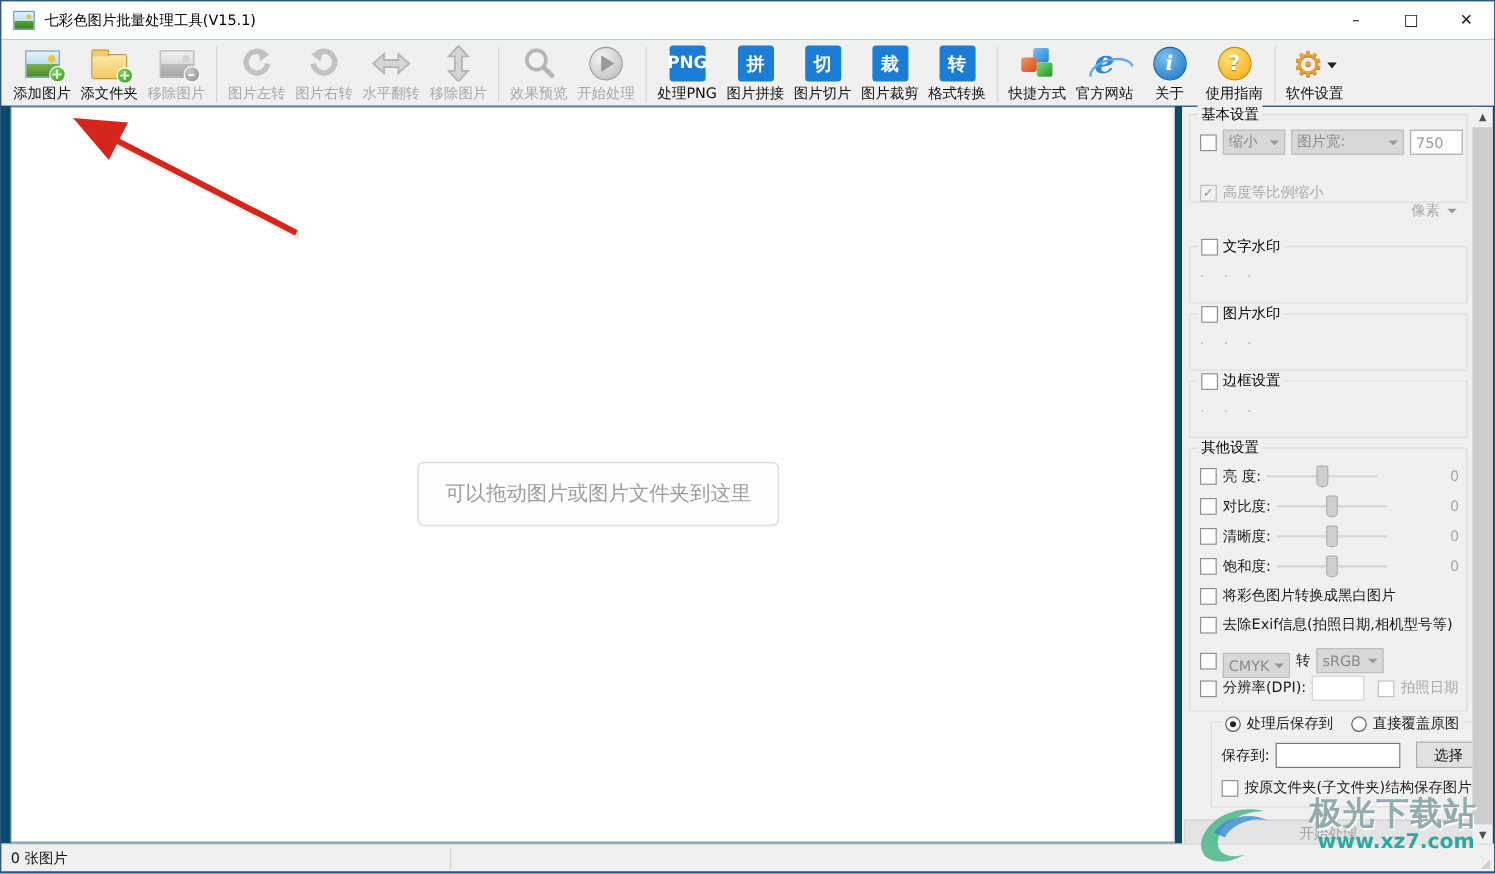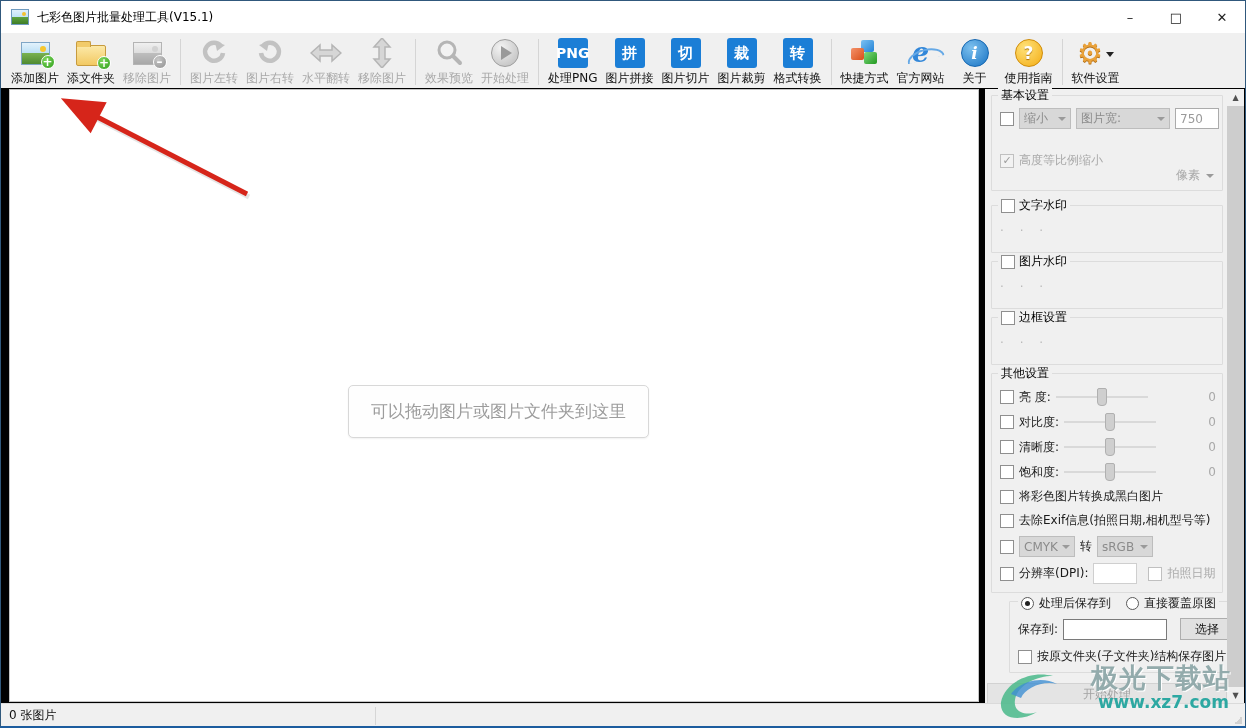--- a/index.html
+++ b/index.html
@@ -1,19 +1,19 @@
 <!DOCTYPE html>
 <html><head>
 <meta charset="utf-8">
 <style>
   * { margin:0; padding:0; box-sizing:border-box; }
   html,body { width:1246px; height:728px; }
   body { font-family:"DejaVu Sans","Liberation Sans",sans-serif; font-size:12px; color:#1a1a1a; }
 
-  .window { position:relative; width:1246px; height:728px; background:#000000;
+  .window { position:relative; width:1246px; height:728px; background:#0c4a6e;
             border:1px solid #30587c; border-bottom:2px solid #1c5c9e; overflow:hidden; }
 
   
   .titlebar { position:absolute; left:0; top:0; width:100%; height:32px; background:#ffffff;
               display:flex; align-items:center; }
   .app-icon { width:18px; height:16px; margin:0 8px 0 10px; border:1px solid #6f9bbf; position:relative;
               background:linear-gradient(180deg,#dff0fb 0%,#bfe2f6 52%,#5da23e 52%,#3f7d28 100%); }
   .app-icon::after { content:""; position:absolute; right:2px; top:2px; width:4px; height:4px;
               border-radius:50%; background:#f3c232; }
   .title-text { font-size:12px; color:#000; }
@@ -322,21 +322,21 @@
           <polygon points="0.5,0.5 9,4 0.5,7.5" fill="#d6251a"></polygon>
         </marker>
       </defs>
       <line x1="237" y1="104" x2="62" y2="14" stroke="#9b9b9b" opacity="0.25" stroke-width="5" transform="translate(2,3)"></line>
       <line x1="237" y1="104" x2="62" y2="14" stroke="#d6251a" stroke-width="5" marker-end="url(#ah)"></line>
     </svg>
   </div>
 
   <div class="sidebar">
 
-    <div class="gbox" style="top:6px; height:96px;">
+    <div class="gbox" style="top:6px; height:74px;">
       <div class="gbox-legend">基本设置</div>
       <div class="row" style="position:absolute; left:8px; top:12px;">
         <span class="cb"></span>
         <span class="dd" style="width:52px;">
           <span>缩小</span>
             <span class="tri"></span>
         </span>
         <span class="dd" style="width:94px;gap:28px;">
           <span>图片宽:</span>
             <span class="tri"></span>
@@ -420,21 +420,21 @@
       <div class="row" style="position:absolute; left:8px; top:114px;">
         <span class="cb"></span>
         <span>将彩色图片转换成黑白图片</span>
       </div>
       <div class="row" style="position:absolute; left:8px; top:138px;">
         <span class="cb"></span>
         <span>去除Exif信息(拍照日期,相机型号等)</span>
       </div>
       <div class="row" style="position:absolute; left:8px; top:162px;">
         <span class="cb"></span>
-        <span class="dd" style="width:56px;">
+        <span class="dd" style="width:56px;margin-top:8px;">
           <span>CMYK</span>
             <span class="tri"></span>
         </span>
         <span>转</span>
         <span class="dd" style="width:56px;">
           <span>sRGB</span>
             <span class="tri"></span>
         </span>
       </div>
       <div class="row" style="position:absolute; left:8px; top:189px;">

